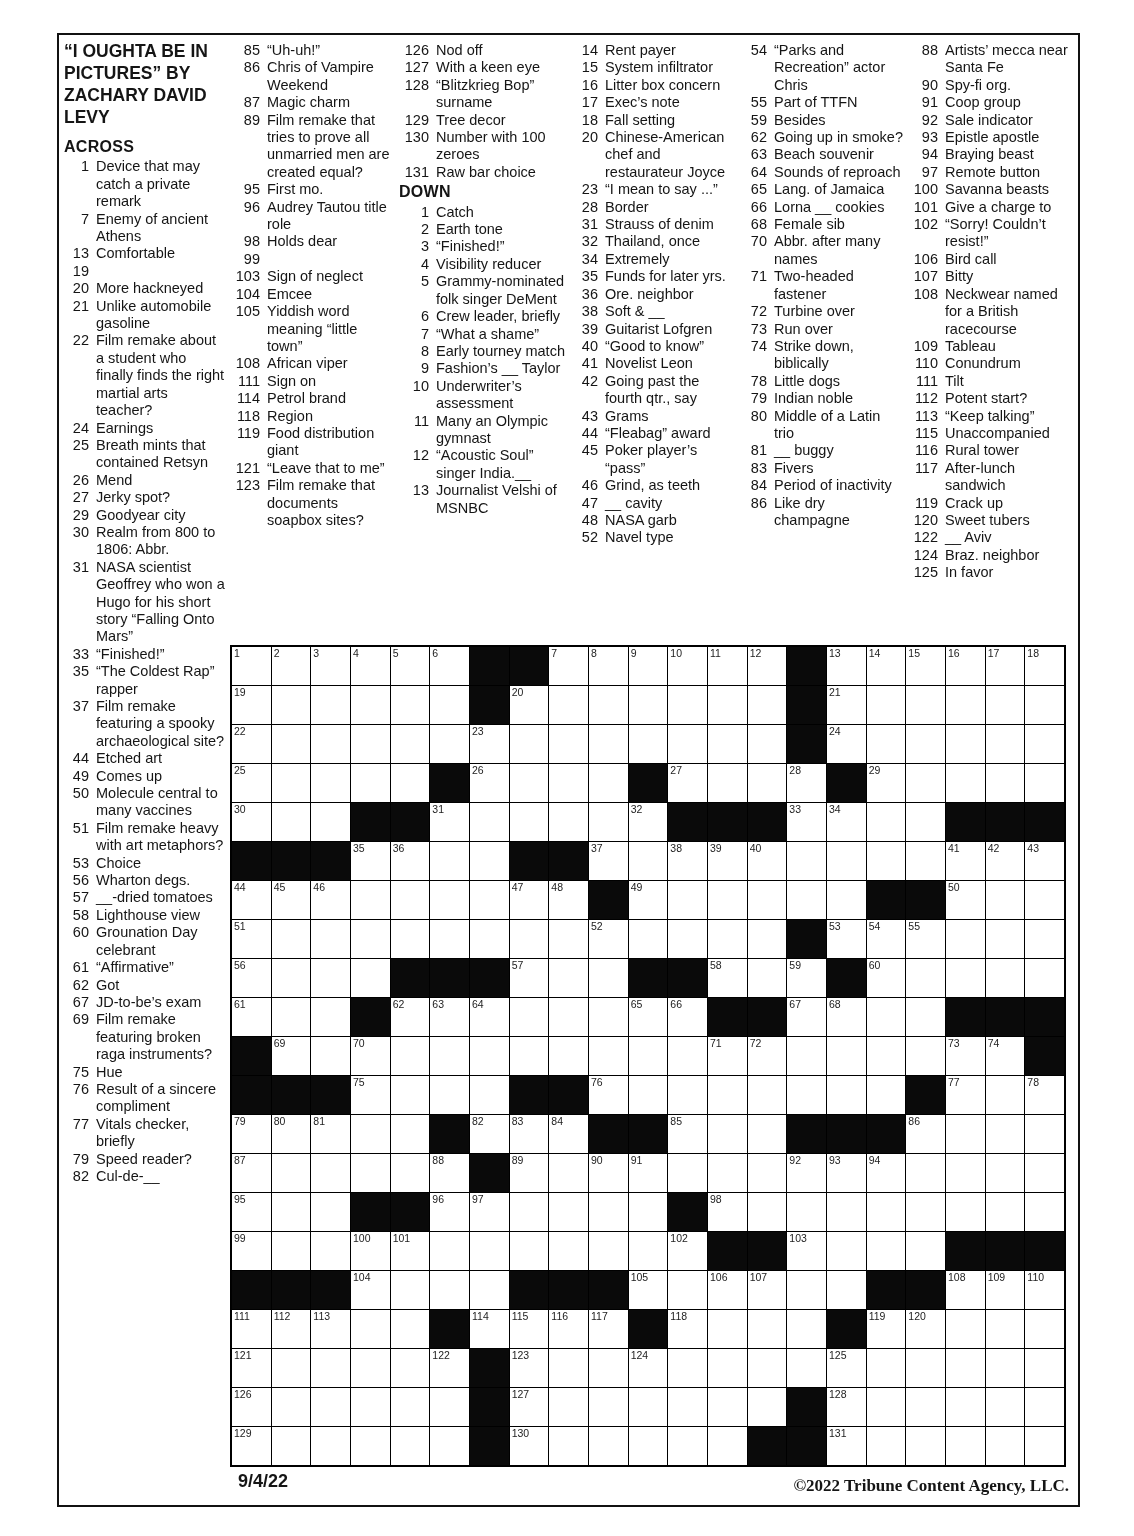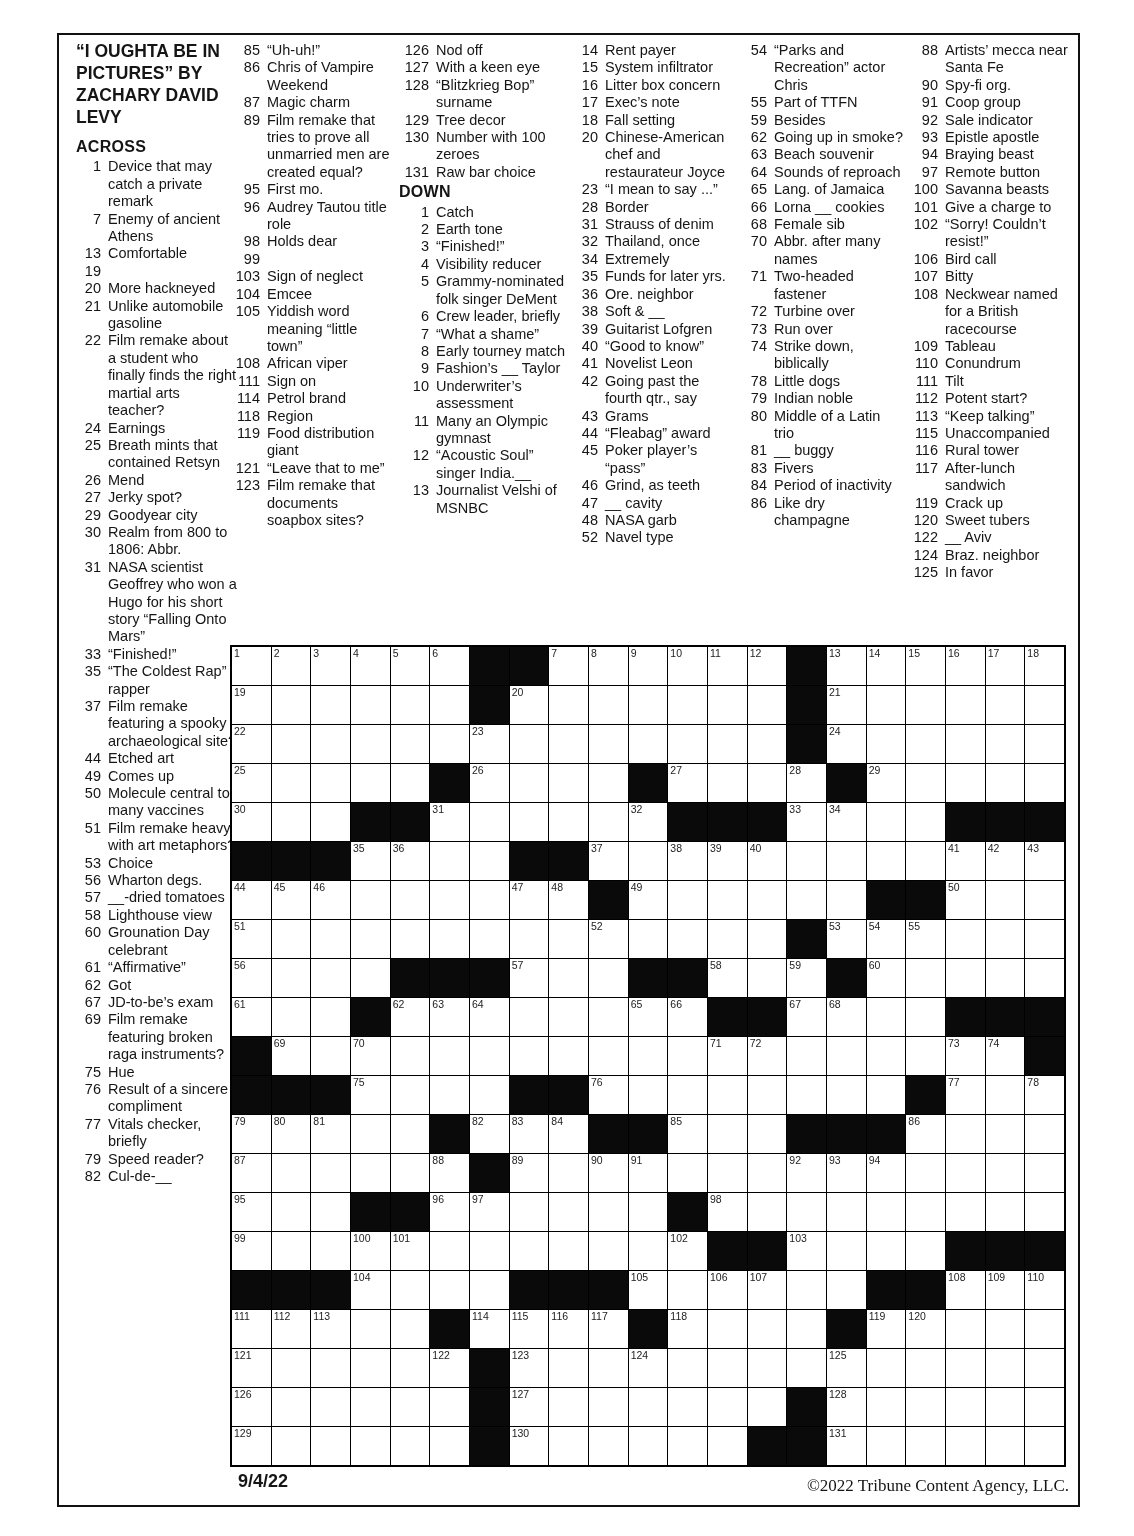--- a/index.html
+++ b/index.html
@@ -1,21 +1,21 @@
 <!DOCTYPE html>
 <html><head>
 <meta charset="utf-8">
 <style>
   html,body{margin:0;padding:0;background:#fff;}
   .page{position:relative;width:1134px;height:1536px;background:#fff;
         font-family:"Liberation Sans",sans-serif;color:#151515;overflow:hidden;}
   .frame{position:absolute;left:57px;top:33px;width:1023px;height:1474px;
          border:2.5px solid #111;box-sizing:border-box;}
   .col{position:absolute;font-size:14.5px;line-height:17.4px;}
-  .col1{left:76px;top:40px;width:161px;}
+  .col1{left:64px;top:40px;width:161px;}
   .col2{left:230px;top:42px;width:165px;}
   .col3{left:399px;top:42px;width:168px;}
   .col4{left:572px;top:42px;width:167px;}
   .col5{left:741px;top:42px;width:162px;}
   .col6{left:905px;top:42px;width:166px;}
   .title{font-size:17.5px;font-weight:bold;line-height:22px;margin-bottom:10px;}
   .list-header{font-weight:bold;font-size:16px;text-align:left;
                margin:2px 28px 3px 0;letter-spacing:.3px;}
   .col3 .list-header{}
   .clue{display:flex;}
@@ -25,21 +25,21 @@
   .col6 .cn{flex-basis:33px;}
   .ct{flex:1;}
   .grid{position:absolute;left:230px;top:645px;width:836px;height:822px;
         box-sizing:border-box;border:2px solid #000;background:#000;
         display:grid;grid-template-columns:repeat(21,1fr);
         grid-template-rows:repeat(21,1fr);gap:1px;}
   .gc{background:#fff;position:relative;}
   .gc.b{background:#0a0a0a;}
   .gc .n{position:absolute;top:0;left:2px;font-size:10.5px;line-height:13px;color:#222;}
   .footer-date{position:absolute;left:238px;top:1471px;font-size:18px;font-weight:bold;}
-  .footer-copy{position:absolute;right:65px;top:1476px;font-size:17px;font-weight:normal;
+  .footer-copy{position:absolute;right:65px;top:1476px;font-size:17px;font-weight:bold;
                font-family:"Liberation Serif",serif;}
 </style>
 </head>
 <body>
 
 <div class="page">
   <div class="frame"></div>
 
   <div class="col col1">
     <div class="title">“I OUGHTA BE IN PICTURES” BY ZACHARY DAVID LEVY</div>

